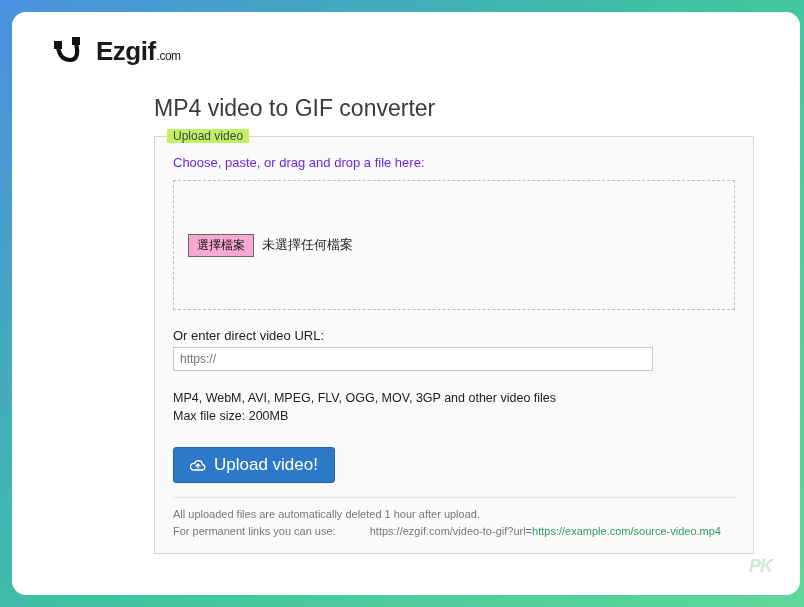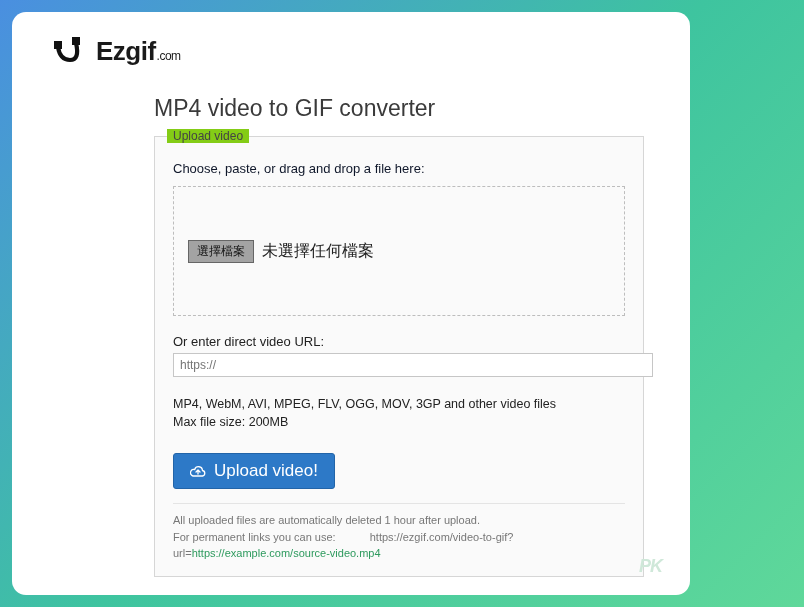--- a/index.html
+++ b/index.html
@@ -8,21 +8,21 @@
   background: linear-gradient(135deg, #4a8fe0 0%, #3ec49f 50%, #5fd89a 100%);
   width: 804px;
   height: 607px;
   overflow: hidden;
   position: relative;
 }
 .page-wrap {
   background: #fff;
   border-radius: 14px;
   margin: 12px;
-  width: 678px;
+  width: 788px;
   height: 583px;
   padding: 24px 42px 20px 42px;
   position: relative;
   overflow: hidden;
 }
 .logo-row {
   display: flex;
   align-items: center;
   gap: 8px;
   margin-bottom: 28px;
@@ -48,54 +48,54 @@
 .panel {
   border: 1px solid #d6d6d6;
   background: #fafafa;
   padding: 14px 18px 14px 18px;
   position: relative;
 }
 .fieldset-label {
   position: absolute;
   top: -8px;
   left: 12px;
-  background: #84cc16;
+  background: #bef264;
   padding: 0 6px;
   font-size: 12px;
   color: #444;
 }
 .instruction {
   font-size: 13px;
-  color: #0f172a;
-  margin-top: 10px;
+  color: #6d28d9;
+  margin-top: 4px;
   margin-bottom: 10px;
 }
 .dropzone {
   border: 1px dashed #bdbdbd;
   background: #fff0;
   height: 130px;
   display: flex;
   align-items: center;
   padding-left: 14px;
 }
 .file-picker {
   display: inline-flex;
   align-items: center;
   gap: 8px;
 }
 .file-button {
   font-size: 12px;
   padding: 2px 8px;
   border: 1px solid #666;
-  background: #a3a3a3;
+  background: #f9a8d4;
   color: #111;
   cursor: pointer;
 }
 .file-status {
-  font-size: 16px;
+  font-size: 13px;
   color: #222;
 }
 .url-label {
   font-size: 13px;
   color: #222;
   margin-top: 18px;
   margin-bottom: 4px;
 }
 .url-input {
   width: 480px;

